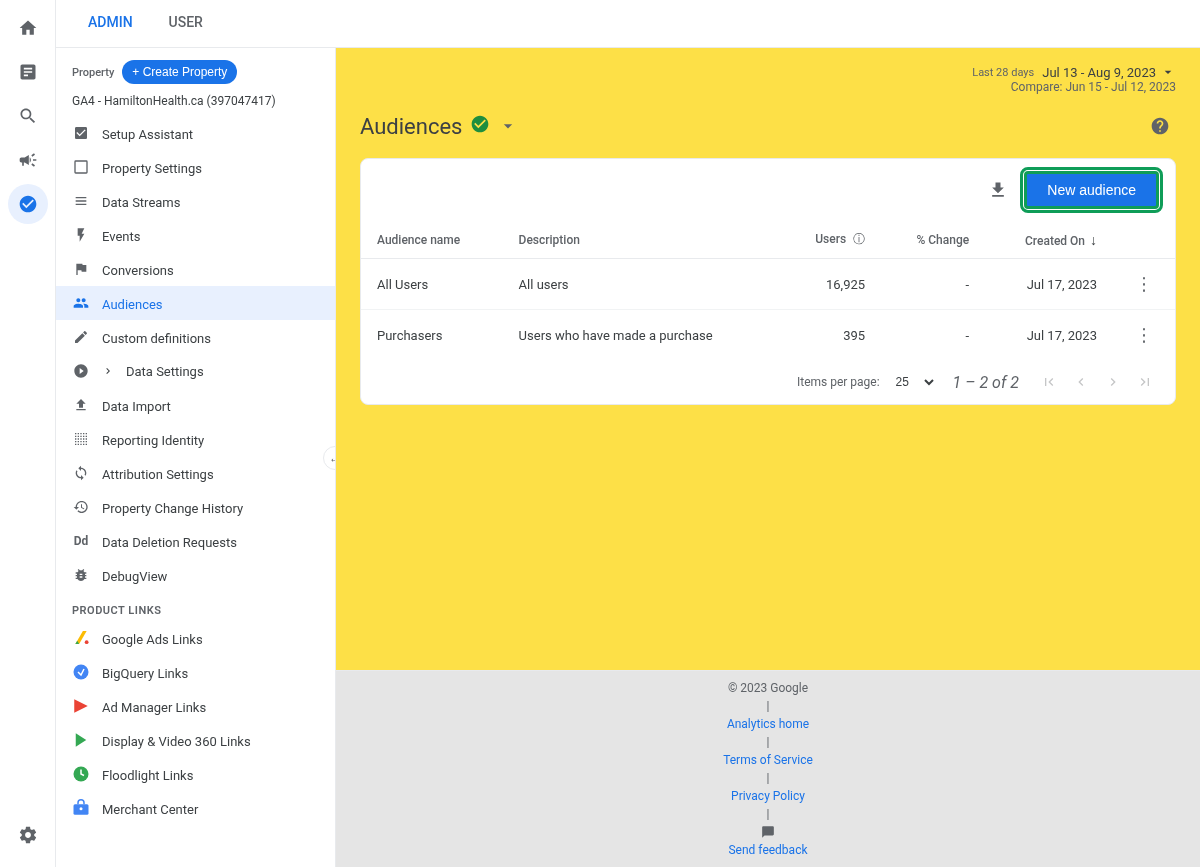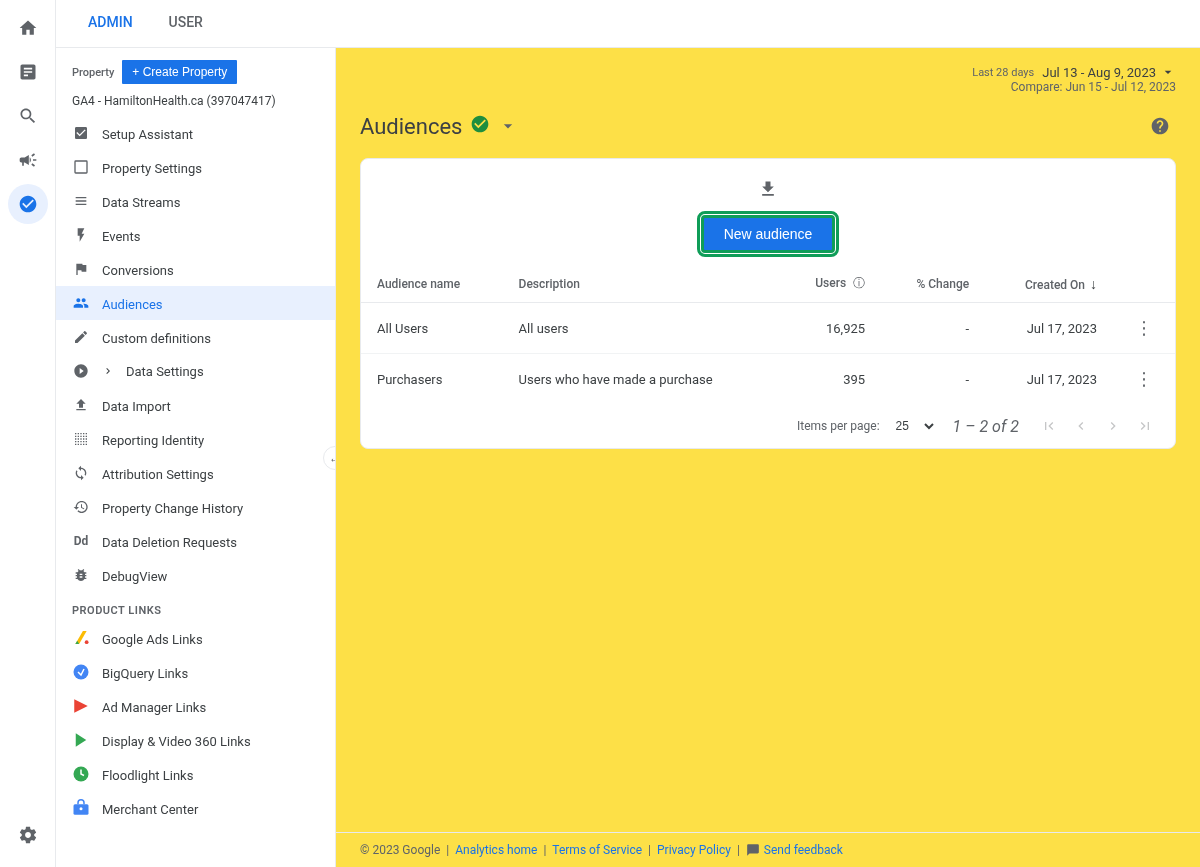--- a/index.html
+++ b/index.html
@@ -91,21 +91,21 @@
     }
     .sidebar-label {
       font-size: 11px;
       color: #5f6368;
       font-weight: 500;
     }
     .create-property-btn {
       background: #1a73e8;
       color: #fff;
       border: none;
-      border-radius: 1px;
+      border-radius: 12px;
       padding: 5px 10px;
       font-size: 12px;
       cursor: pointer;
       display: flex;
       align-items: center;
       gap: 4px;
     }
     .property-name {
       font-size: 12px;
       color: #3c4043;
@@ -260,21 +260,20 @@
       border-radius: 8px;
       border: 1px solid #e8eaed;
       overflow: hidden;
     }
     .card-toolbar {
       display: flex;
       align-items: center;
       justify-content: flex-end;
       padding: 12px 16px;
       gap: 8px;
-      flex-direction: column;
     }
     .download-btn {
       width: 36px;
       height: 36px;
       border-radius: 50%;
       border: none;
       background: none;
       cursor: pointer;
       display: flex;
       align-items: center;
@@ -373,28 +372,29 @@
       display: flex;
       align-items: center;
       justify-content: center;
       color: #5f6368;
       font-size: 16px;
     }
     .page-nav-btn:disabled { color: #c5c6c7; cursor: default; }
 
     
     .footer {
-      background: #fde047;
+      background: #e5e5e5;
       border-top: 1px solid #e8eaed;
       padding: 10px 24px;
       font-size: 12px;
       color: #5f6368;
       display: flex;
       align-items: center;
       gap: 4px;
+      flex-direction: column;
     }
     .footer a {
       color: #1a73e8;
       text-decoration: none;
     }
     .footer-sep { margin: 0 2px; }
 
     
     .sidebar::-webkit-scrollbar { width: 6px; }
     .sidebar::-webkit-scrollbar-track { background: transparent; }

